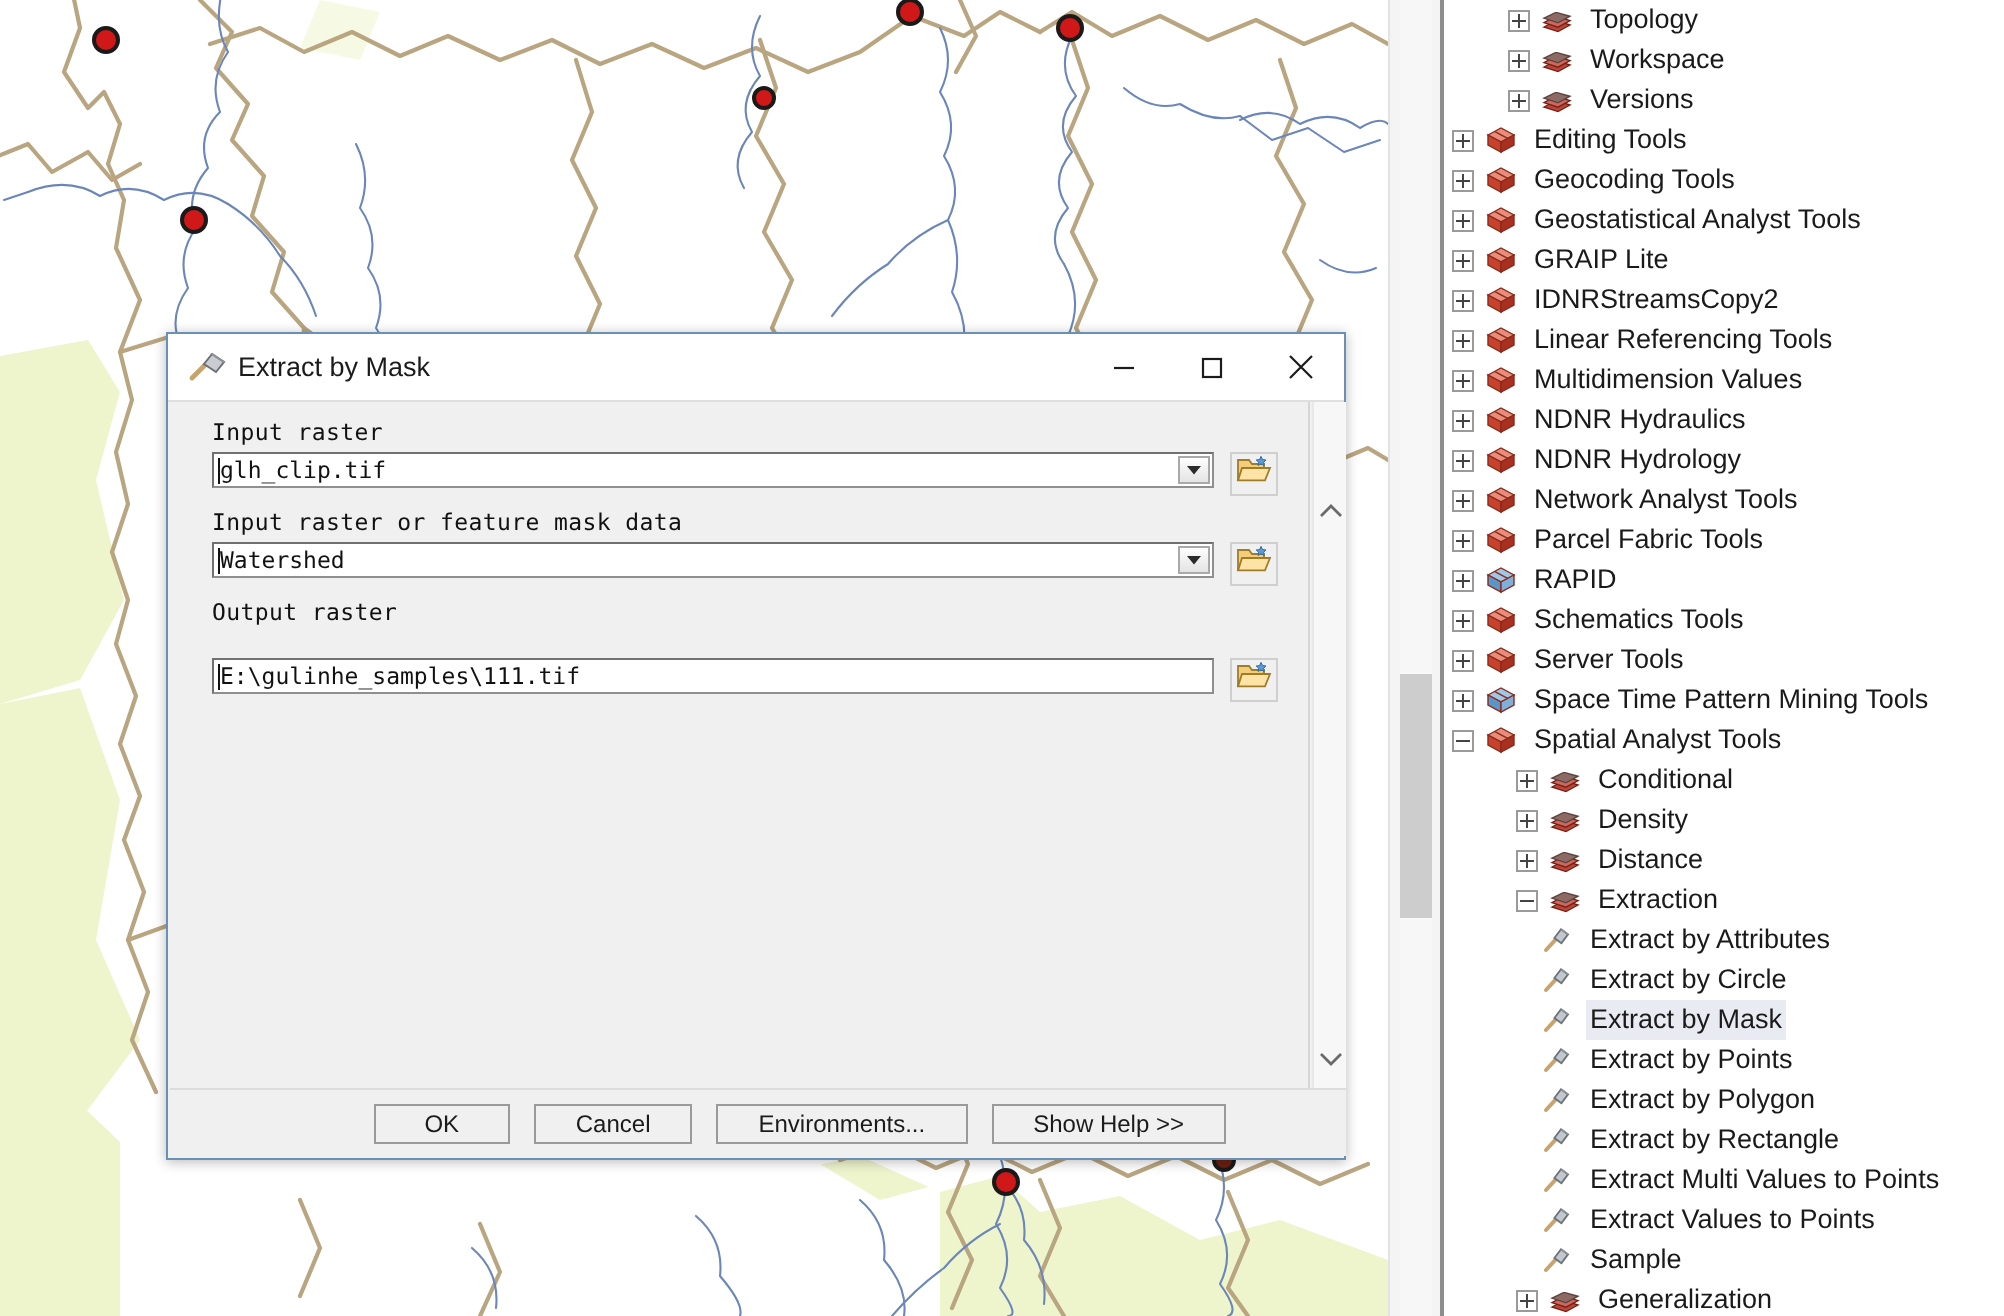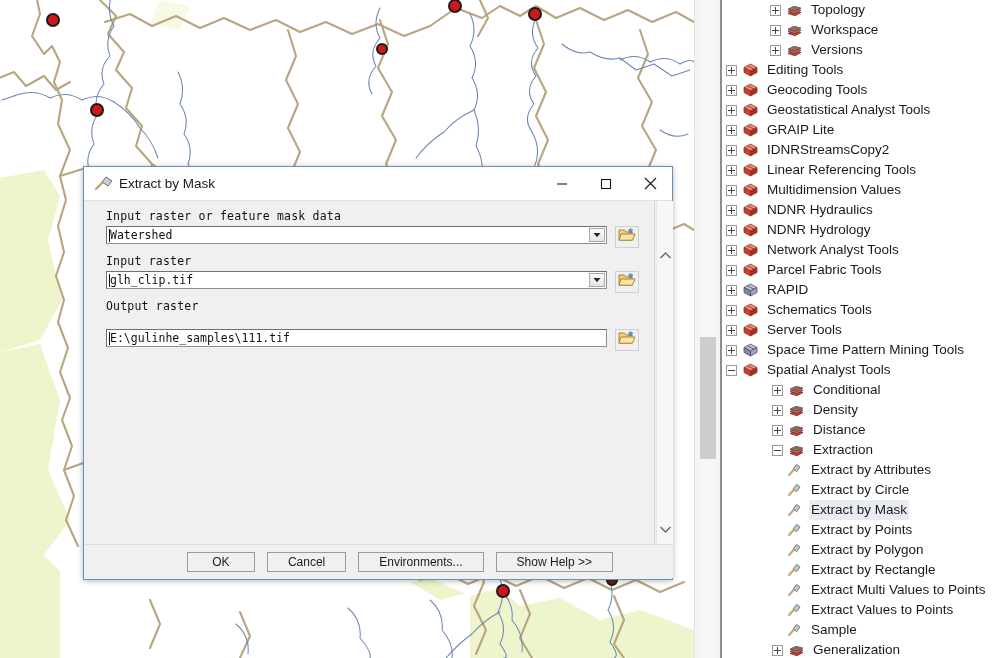--- a/index.html
+++ b/index.html
@@ -64,22 +64,22 @@
 
   
   .ico-toolbox{position:absolute;left:2px;top:1px;width:15px;height:14px;}
   
   .ico-toolset{position:absolute;left:2px;top:2px;width:15px;height:12px;}
   
   .ico-tool{position:absolute;left:2px;top:1px;width:14px;height:14px;}
 
   
   .lvl0{padding-left:4px;}
-  .lvl1{padding-left:22px;margin-left:28px;}
-  .lvl2{padding-left:48px;}
+  .lvl1{padding-left:36px;}
+  .lvl2{padding-left:32px;}
 
   
   #dialog{
     position:absolute;left:83px;top:166px;width:590px;height:414px;
     background:#f0f0f0;
     border:1px solid #6a91b5;
     box-shadow:0 1px 6px rgba(0,0,0,.28);
     box-sizing:border-box;
   }
   #dialog-titlebar{
@@ -669,46 +669,46 @@
     <span class="win-btn">
       <svg width="13" height="13" viewBox="0 0 13 13">
           <path d="M1,1 L12,12 M12,1 L1,12" stroke="#1b1b1b" stroke-width="1.1"></path>
         </svg>
     </span>
   </div>
 
   <div id="dialog-body">
     <div id="field-list" style="padding-top: 8px; padding-left: 21px;">
         <div class="field-group" style="margin-bottom: 6px;">
-          <div class="field-label" style="margin-bottom: 3px;">Input raster or feature mask data</div>
+          <div class="field-label" style="margin-bottom: 3px;">Input raster</div>
           <div class="field-row">
             <div class="field-input" style="width: 501px;">
               <span class="caret"></span>
-              <span>Watershed</span>
+              <span>glh_clip.tif</span>
               <span class="combo-arrow">
                 <svg width="8" height="6" viewBox="0 0 8 6">
                   <path d="M0.5,1 L7.5,1 L4,5.2 Z" fill="#2a2a2a"></path>
                 </svg>
               </span>
             </div>
             <div class="browse-btn">
               <span><svg width="18" height="16" viewBox="0 0 18 16">
                   <path d="M1,3 L6.5,3 L8,5 L14,5 L14,13 L1,13 Z" fill="#f4cd7c" stroke="#a07c28" stroke-width="0.9"></path>
                   <path d="M3,7 L17,7 L14.5,13.2 L1,13.2 Z" fill="#fde3a6" stroke="#a07c28" stroke-width="0.9"></path>
                   <path d="M12.5,1.2 L13.3,2.8 L15,3 L13.8,4.1 L14.1,5.7 L12.5,4.9 L11,5.7 L11.3,4.1 L10.1,3 L11.8,2.8 Z" fill="#5b9bd5" stroke="#2f6ba3" stroke-width="0.5"></path>
                 </svg></span>
             </div>
           </div>
         </div>
         <div class="field-group" style="margin-bottom: 6px;">
-          <div class="field-label" style="margin-bottom: 3px;">Input raster</div>
+          <div class="field-label" style="margin-bottom: 3px;">Input raster or feature mask data</div>
           <div class="field-row">
             <div class="field-input" style="width: 501px;">
               <span class="caret"></span>
-              <span>glh_clip.tif</span>
+              <span>Watershed</span>
               <span class="combo-arrow">
                 <svg width="8" height="6" viewBox="0 0 8 6">
                   <path d="M0.5,1 L7.5,1 L4,5.2 Z" fill="#2a2a2a"></path>
                 </svg>
               </span>
             </div>
             <div class="browse-btn">
               <span><svg width="18" height="16" viewBox="0 0 18 16">
                   <path d="M1,3 L6.5,3 L8,5 L14,5 L14,13 L1,13 Z" fill="#f4cd7c" stroke="#a07c28" stroke-width="0.9"></path>
                   <path d="M3,7 L17,7 L14.5,13.2 L1,13.2 Z" fill="#fde3a6" stroke="#a07c28" stroke-width="0.9"></path>

